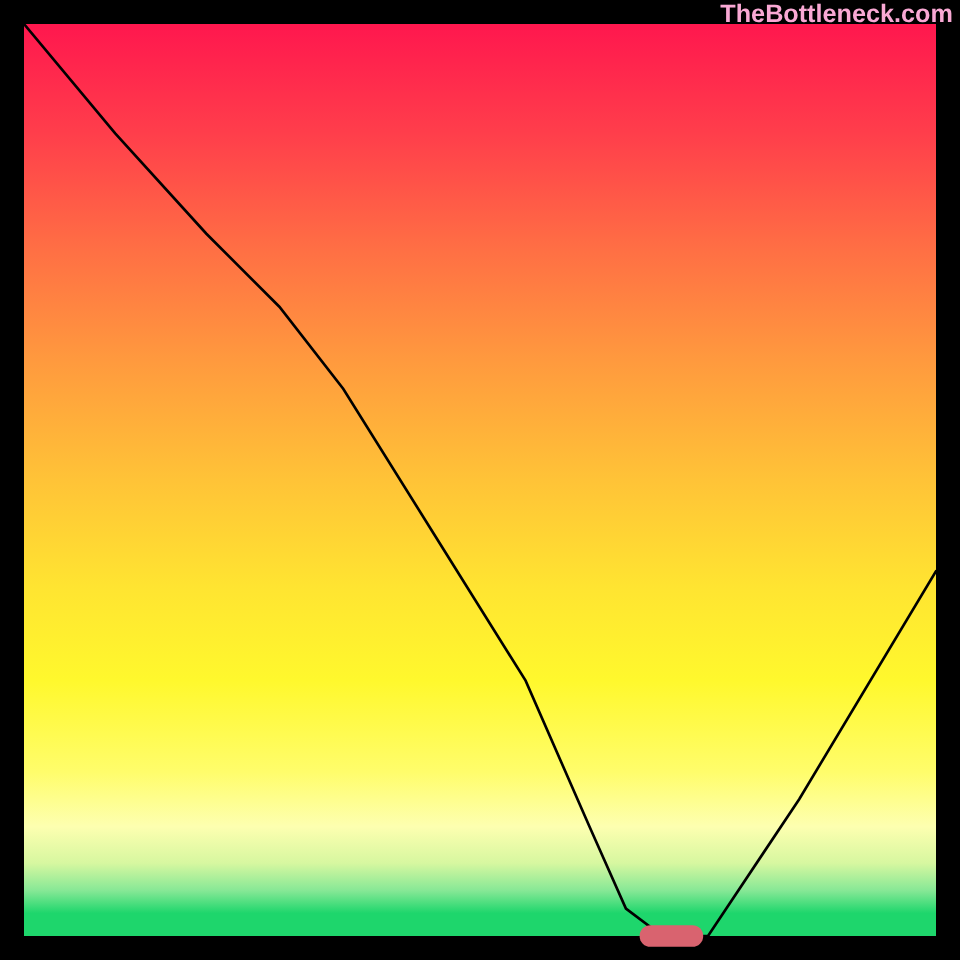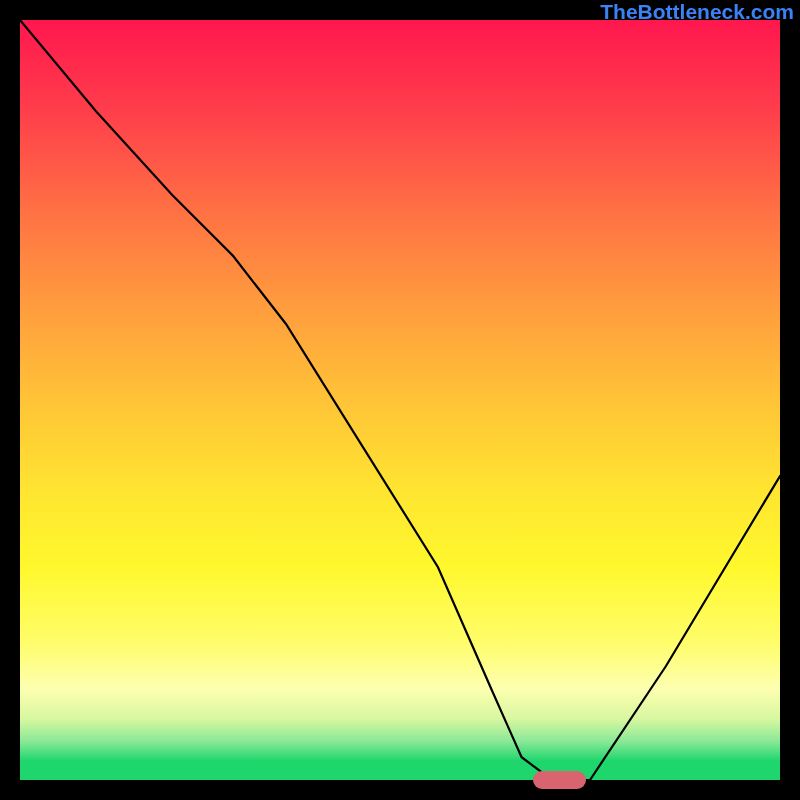--- a/index.html
+++ b/index.html
@@ -41,21 +41,21 @@
   }
   .marker {
     position: absolute;
     background: #d9636f;
     border-radius: 9px;
   }
   .watermark {
     position: absolute;
     top: 0px;
     right: 6px;
-    color: #3b82f6;
+    color: #f9a8d4;
     font-size: 21px;
     font-weight: bold;
     margin-left: 43px;
   }
 </style>
 </head>
 <body>
 
 <div class="plot-area">
   <svg class="curve-svg" viewBox="0 0 760 760" preserveAspectRatio="none">

